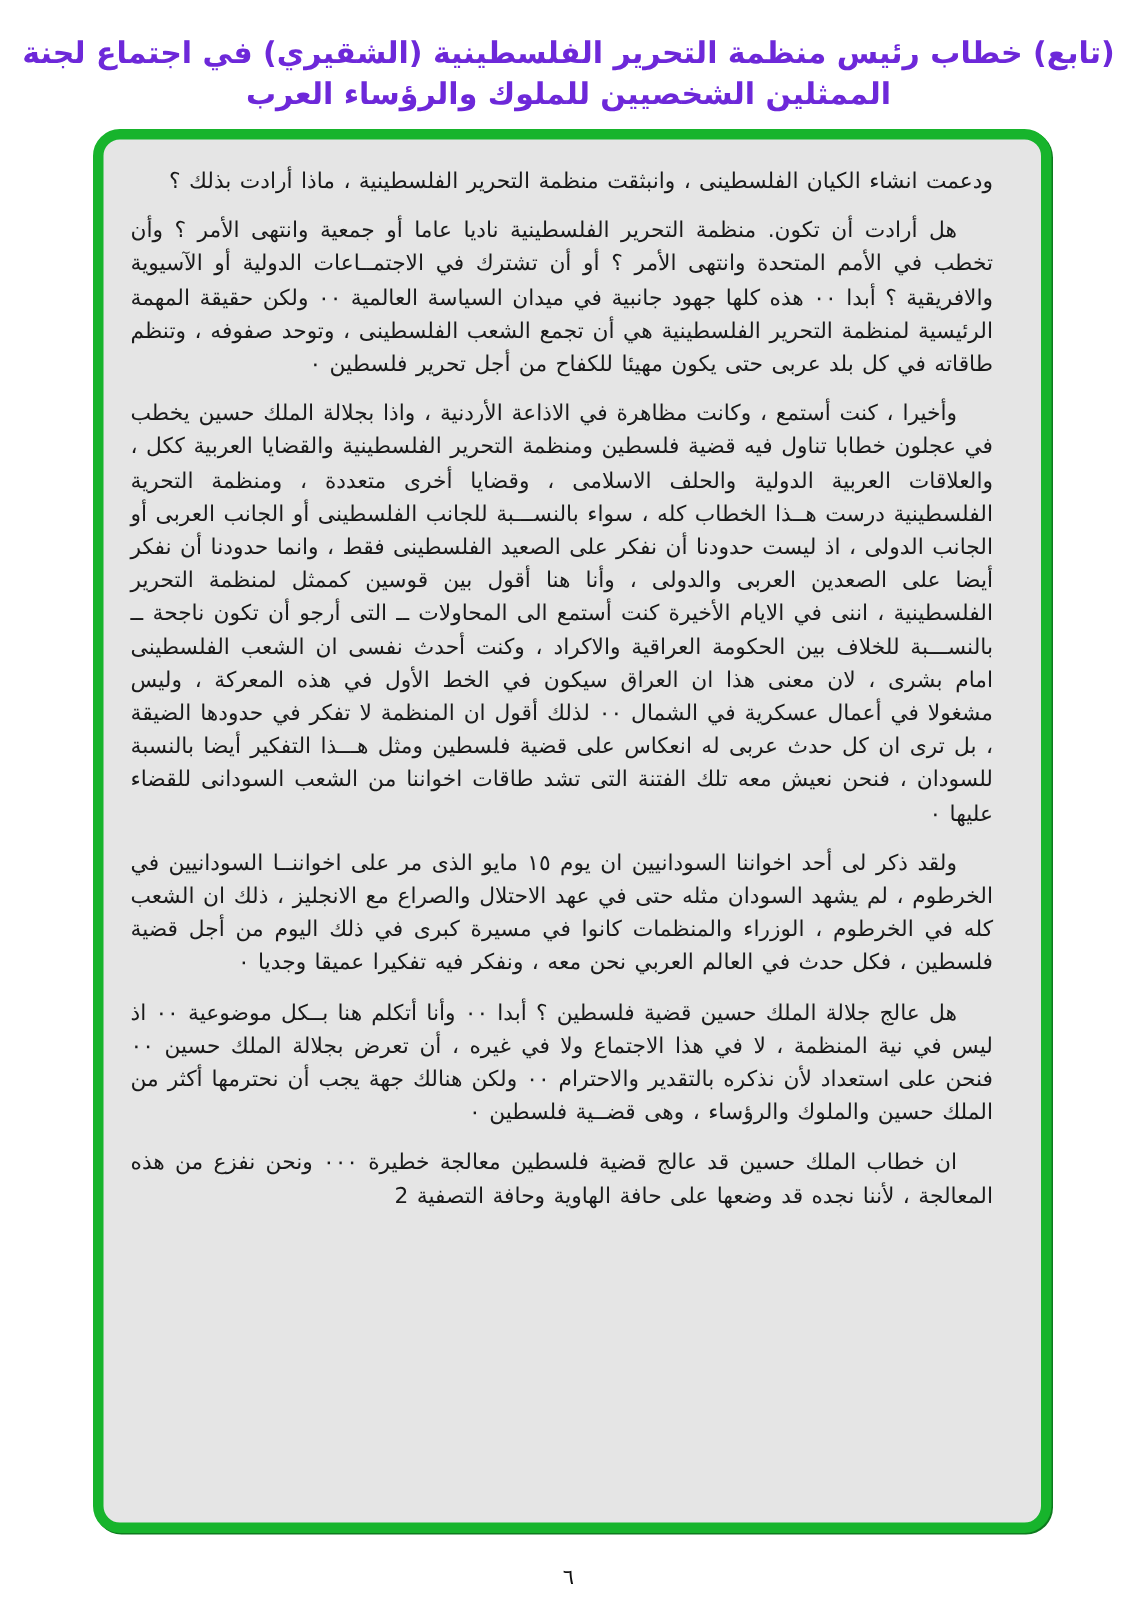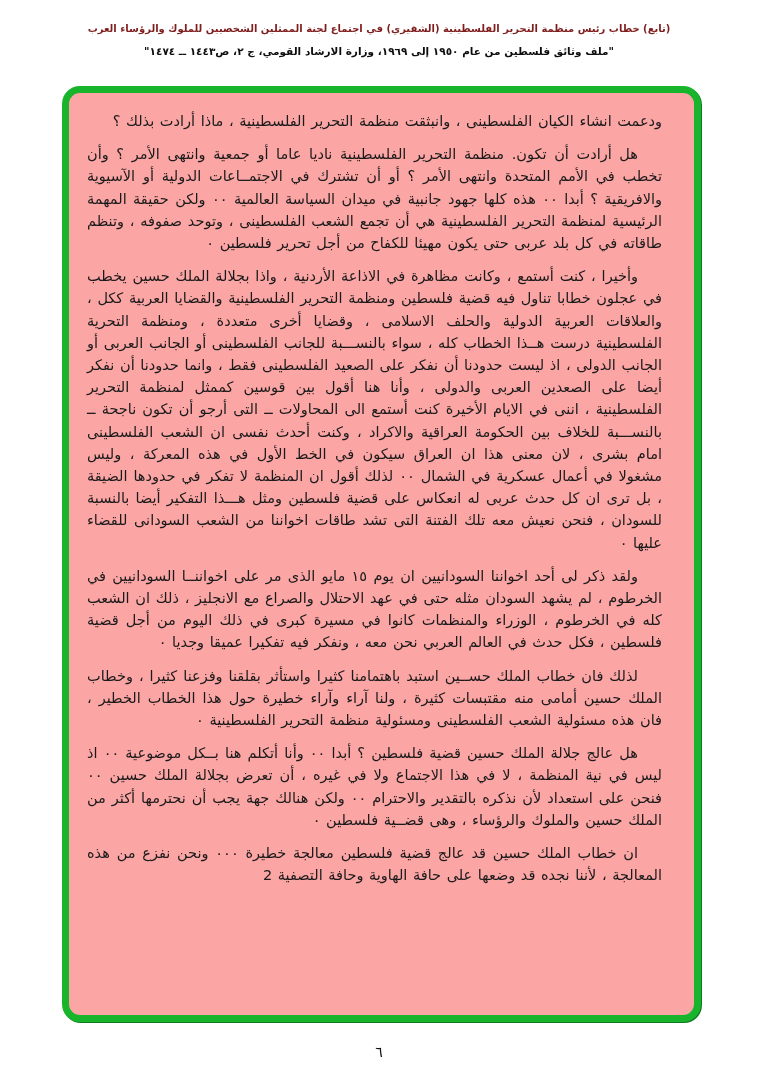--- a/index.html
+++ b/index.html
@@ -14,42 +14,42 @@
     font-family: "DejaVu Sans", sans-serif;
     color: #161616;
     overflow: hidden;
   }
   .page-header {
     direction: rtl;
     text-align: center;
     padding-top: 22px;
   }
   .doc-title {
-    font-size: 10px;
+    font-size: 20px;
     font-weight: bold;
     line-height: 1.35;
     padding: 0 8px;
-    color: #7f1d1d;
+    color: #6d28d9;
   }
   .source-citation {
     font-size: 10.5px;
     font-weight: bold;
     margin-top: 9px;
     color: #0d0d0d;
   }
   .document-frame {
     position: absolute;
     left: 62px;
     top: 86px;
     width: 639px;
     height: 936px;
     box-sizing: border-box;
     border: 7px solid #17b42c;
     border-radius: 18px;
-    background: #fca5a5;
+    background: #e5e5e5;
     box-shadow: 1px 1px 0 #0e7a1e;
     overflow: hidden;
   }
   .document-body {
     direction: rtl;
     box-sizing: border-box;
     height: 100%;
     padding: 17px 32px 10px 18px;
     overflow: hidden;
   }
@@ -83,19 +83,18 @@
   <div class="doc-title">(تابع) خطاب رئيس منظمة التحرير الفلسطينية (الشقيري) في اجتماع لجنة الممثلين الشخصيين للملوك والرؤساء العرب</div>
   <div class="source-citation">"ملف وثائق فلسطين من عام ١٩٥٠ إلى ١٩٦٩، وزارة الارشاد القومي، ج ٢، ص١٤٤٣ ــ ١٤٧٤"</div>
 </header>
 
 <section class="document-frame">
   <div class="document-body">
     <p>ودعمت انشاء الكيان الفلسطينى ، وانبثقت منظمة التحرير الفلسطينية ، ماذا أرادت بذلك ؟</p>
     <p>هل أرادت أن تكون. منظمة التحرير الفلسطينية ناديا عاما أو جمعية وانتهى الأمر ؟ وأن تخطب في الأمم المتحدة وانتهى الأمر ؟ أو أن تشترك في الاجتمــاعات الدولية أو الآسيوية والافريقية ؟ أبدا ٠٠ هذه كلها جهود جانبية في ميدان السياسة العالمية ٠٠ ولكن حقيقة المهمة الرئيسية لمنظمة التحرير الفلسطينية هي أن تجمع الشعب الفلسطينى ، وتوحد صفوفه ، وتنظم طاقاته في كل بلد عربى حتى يكون مهيئا للكفاح من أجل تحرير فلسطين ٠</p>
     <p>وأخيرا ، كنت أستمع ، وكانت مظاهرة في الاذاعة الأردنية ، واذا بجلالة الملك حسين يخطب في عجلون خطابا تناول فيه قضية فلسطين ومنظمة التحرير الفلسطينية والقضايا العربية ككل ، والعلاقات العربية الدولية والحلف الاسلامى ، وقضايا أخرى متعددة ، ومنظمة التحرية الفلسطينية درست هــذا الخطاب كله ، سواء بالنســـبة للجانب الفلسطينى أو الجانب العربى أو الجانب الدولى ، اذ ليست حدودنا أن نفكر على الصعيد الفلسطينى فقط ، وانما حدودنا أن نفكر أيضا على الصعدين العربى والدولى ، وأنا هنا أقول بين قوسين كممثل لمنظمة التحرير الفلسطينية ، اننى في الايام الأخيرة كنت أستمع الى المحاولات ــ التى أرجو أن تكون ناجحة ــ بالنســـبة للخلاف بين الحكومة العراقية والاكراد ، وكنت أحدث نفسى ان الشعب الفلسطينى امام بشرى ، لان معنى هذا ان العراق سيكون في الخط الأول في هذه المعركة ، وليس مشغولا في أعمال عسكرية في الشمال ٠٠ لذلك أقول ان المنظمة لا تفكر في حدودها الضيقة ، بل ترى ان كل حدث عربى له انعكاس على قضية فلسطين ومثل هـــذا التفكير أيضا بالنسبة للسودان ، فنحن نعيش معه تلك الفتنة التى تشد طاقات اخواننا من الشعب السودانى للقضاء عليها ٠</p>
     <p>ولقد ذكر لى أحد اخواننا السودانيين ان يوم ١٥ مايو الذى مر على اخواننــا السودانيين في الخرطوم ، لم يشهد السودان مثله حتى في عهد الاحتلال والصراع مع الانجليز ، ذلك ان الشعب كله في الخرطوم ، الوزراء والمنظمات كانوا في مسيرة كبرى في ذلك اليوم من أجل قضية فلسطين ، فكل حدث في العالم العربي نحن معه ، ونفكر فيه تفكيرا عميقا وجديا ٠</p>
-    <p>لذلك فان خطاب الملك حســين استبد باهتمامنا كثيرا واستأثر بقلقنا وفزعنا كثيرا ، وخطاب الملك حسين أمامى منه مقتبسات كثيرة ، ولنا آراء وآراء خطيرة حول هذا الخطاب الخطير ، فان هذه مسئولية الشعب الفلسطينى ومسئولية منظمة التحرير الفلسطينية ٠</p>
     <p>هل عالج جلالة الملك حسين قضية فلسطين ؟ أبدا ٠٠ وأنا أتكلم هنا بــكل موضوعية ٠٠ اذ ليس في نية المنظمة ، لا في هذا الاجتماع ولا في غيره ، أن تعرض بجلالة الملك حسين ٠٠ فنحن على استعداد لأن نذكره بالتقدير والاحترام ٠٠ ولكن هنالك جهة يجب أن نحترمها أكثر من الملك حسين والملوك والرؤساء ، وهى قضــية فلسطين ٠</p>
     <p>ان خطاب الملك حسين قد عالج قضية فلسطين معالجة خطيرة ٠٠٠ ونحن نفزع من هذه المعالجة ، لأننا نجده قد وضعها على حافة الهاوية وحافة التصفية 2</p>
   </div>
 </section>
 
 <div class="page-number">٦</div>
 
 </body></html>

